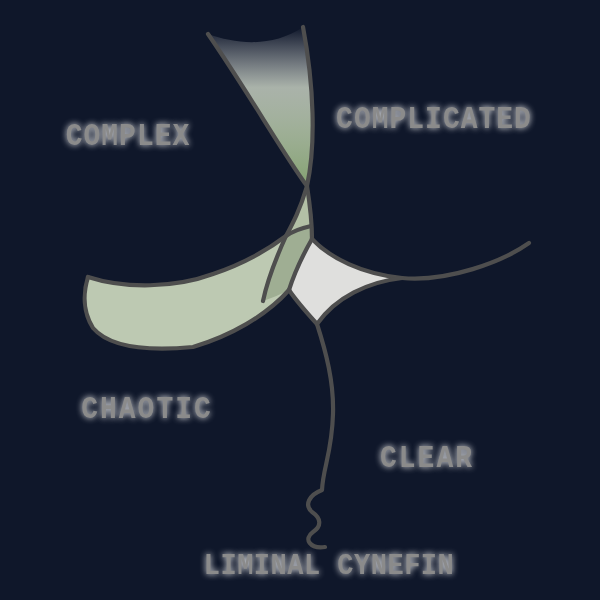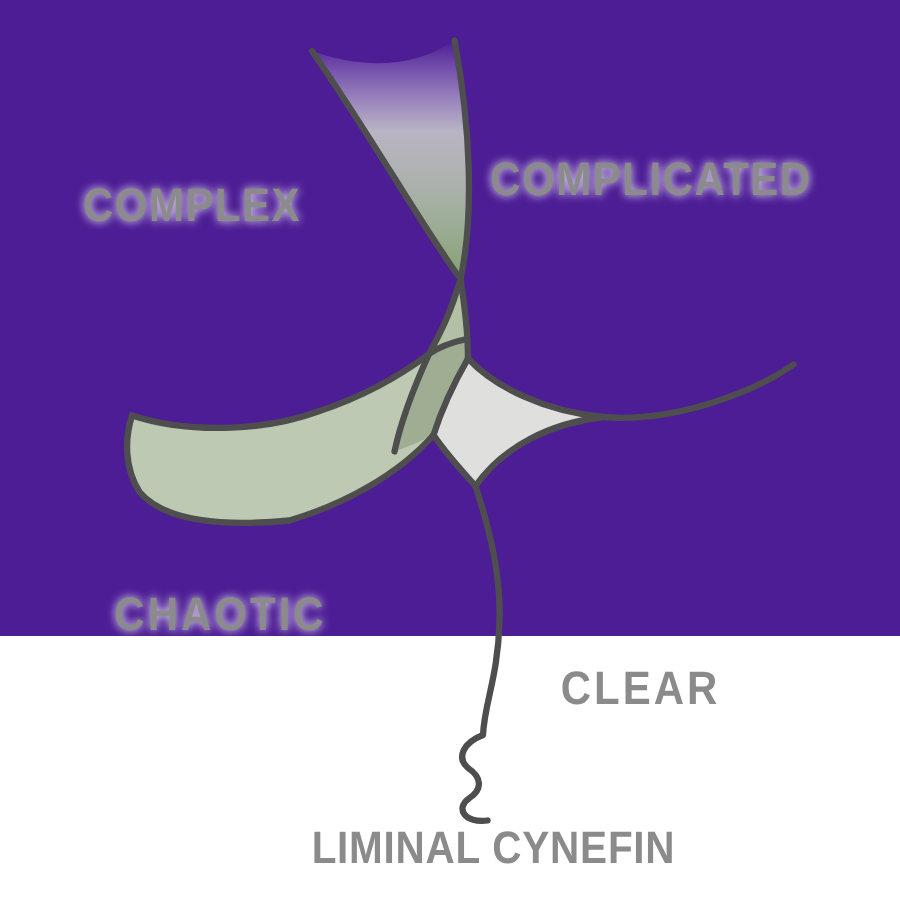--- a/index.html
+++ b/index.html
@@ -1,20 +1,20 @@
 <!DOCTYPE html>
 <html><head>
 <meta charset="utf-8">
 <style>
   html,body{margin:0;padding:0;}
   body{width:600px;height:600px;overflow:hidden;}
   .canvas{
-    position:relative;width:600px;height:424px;
-    background:#4c1d95;
-    font-family:Liberation Sans, sans-serif;
+    position:relative;width:600px;height:600px;
+    background:#0f172a;
+    font-family:Liberation Mono, monospace;
   }
   svg.diagram{position:absolute;left:0;top:0;}
   .label{
     position:absolute;
     transform:translate(-50%,-50%) scaleY(1.12);
     font-weight:700;font-size:28px;letter-spacing:1px;
     color:#8b8b8b;white-space:nowrap;
     text-shadow:0 0 6px rgba(255,255,255,0.9);
   }
   .label-complex{left:128px;top:137px;}

